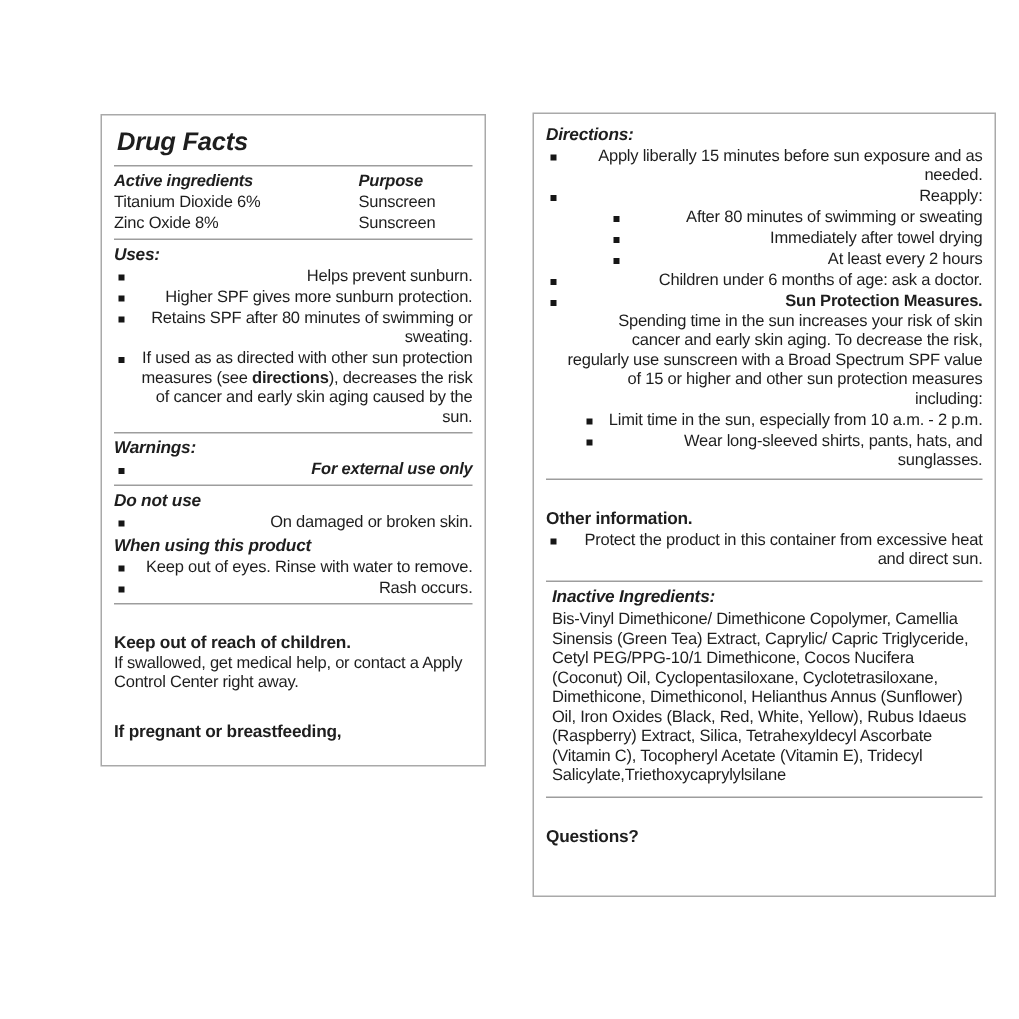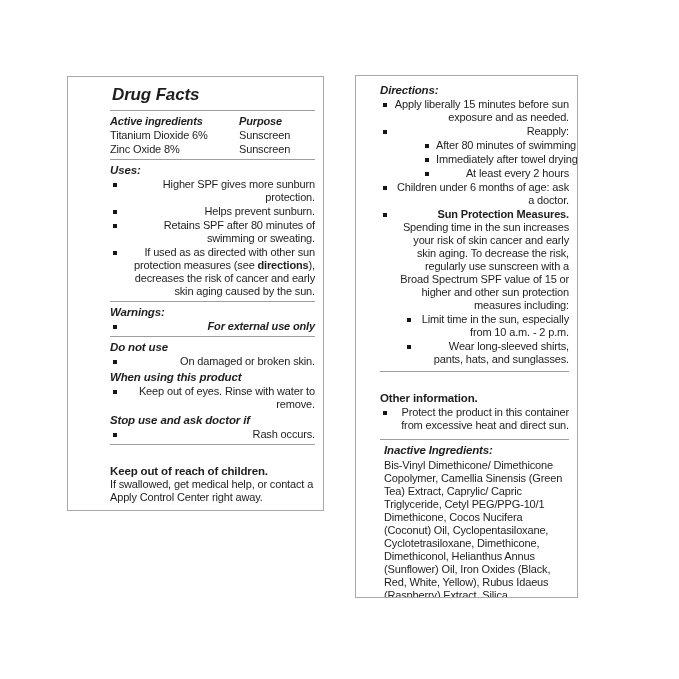--- a/index.html
+++ b/index.html
@@ -17,22 +17,22 @@
   }
   .panel {
     position: absolute;
     box-sizing: border-box;
     border: 1px solid #a9a9a9;
     background: #fff;
     padding: 7px 8px;
     overflow: hidden;
     letter-spacing: -0.15px;
   }
-  #left-panel  { left: 67px;  top: 76px; width: 257px; height: 435px; padding-left: 42px; }
-  #right-panel { left: 355px; top: 75px; width: 223px; height: 523px; padding-left: 24px; }
+  #left-panel  { left: 67px;  top: 76px; width: 257px; height: 435px; }
+  #right-panel { left: 355px; top: 75px; width: 309px; height: 523px; }
 
   .df-title {
     font-size: 17px;
     font-weight: bold;
     font-style: italic;
     line-height: 19px;
     padding: 1px 0 3px 2px;
   }
   .hr {
     height: 1px;
@@ -108,25 +108,25 @@
   <div class="cols">
     <span class="col-name">Zinc Oxide 8%</span>
     <span class="col-purpose">Sunscreen</span>
   </div>
 
   <div class="hr"></div>
 
   <div class="hdr">Uses:</div>
   <div class="brow">
     <span class="bsq"></span>
+    <span class="btxt">Helps prevent sunburn.</span>
+  </div>
+  <div class="brow">
+    <span class="bsq"></span>
     <span class="btxt">Higher SPF gives more sunburn protection.</span>
-  </div>
-  <div class="brow">
-    <span class="bsq"></span>
-    <span class="btxt">Helps prevent sunburn.</span>
   </div>
   <div class="brow">
     <span class="bsq"></span>
     <span class="btxt">Retains SPF after 80 minutes of swimming or sweating.</span>
   </div>
   <div class="brow">
     <span class="bsq"></span>
     <span class="btxt"><span>If used as as directed with other sun protection measures (see </span><b>directions</b><span>), decreases the risk of cancer and early skin aging caused by the sun.</span></span>
   </div>
 
@@ -143,21 +143,20 @@
   <div class="hdr">Do not use</div>
   <div class="brow">
     <span class="bsq"></span>
     <span class="btxt">On damaged or broken skin.</span>
   </div>
   <div class="hdr">When using this product</div>
   <div class="brow">
     <span class="bsq"></span>
     <span class="btxt">Keep out of eyes. Rinse with water to remove.</span>
   </div>
-  <div class="hdr">Stop use and ask doctor if</div>
   <div class="brow">
     <span class="bsq"></span>
     <span class="btxt">Rash occurs.</span>
   </div>
 
   <div class="hr"></div>
 
   <div class="hdr-plain">Keep out of reach of children.</div>
   <div class="body-text">If swallowed, get medical help, or contact a Apply Control Center right away.</div>
   <div class="hdr-plain">If pregnant or breastfeeding,</div>

